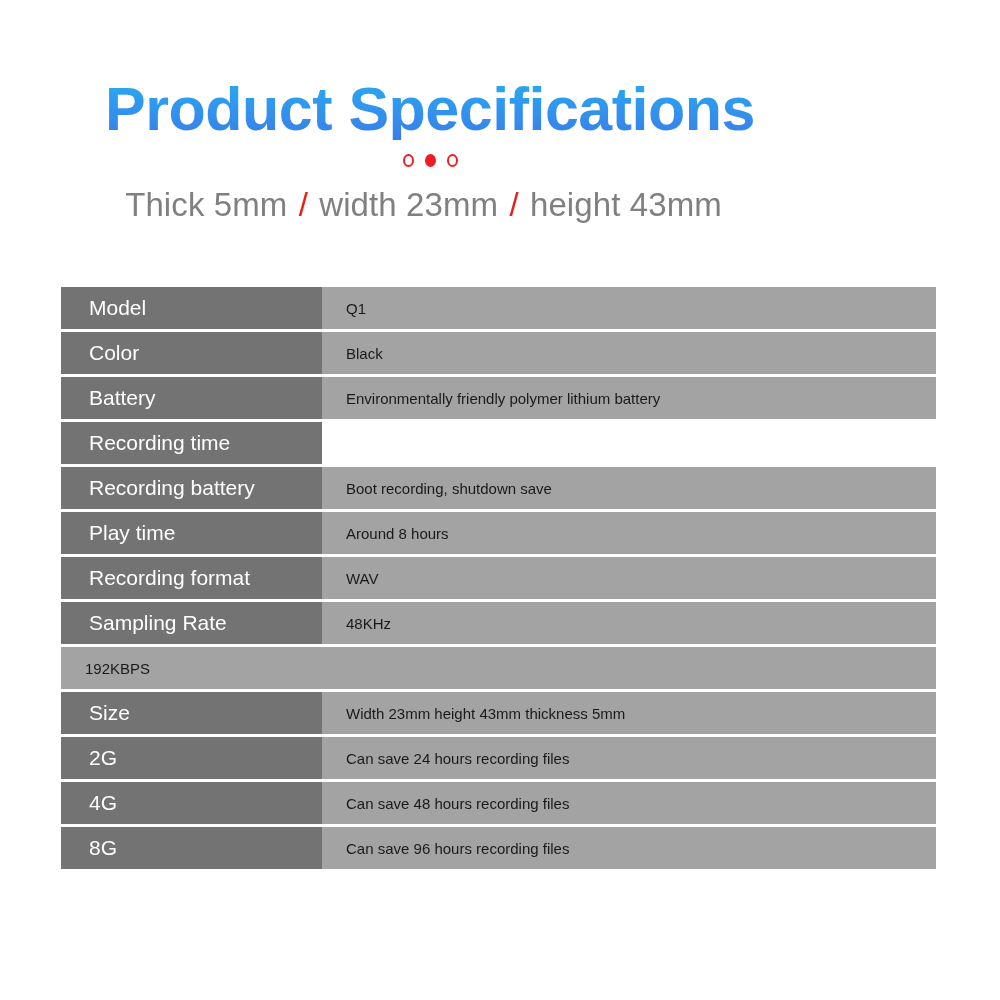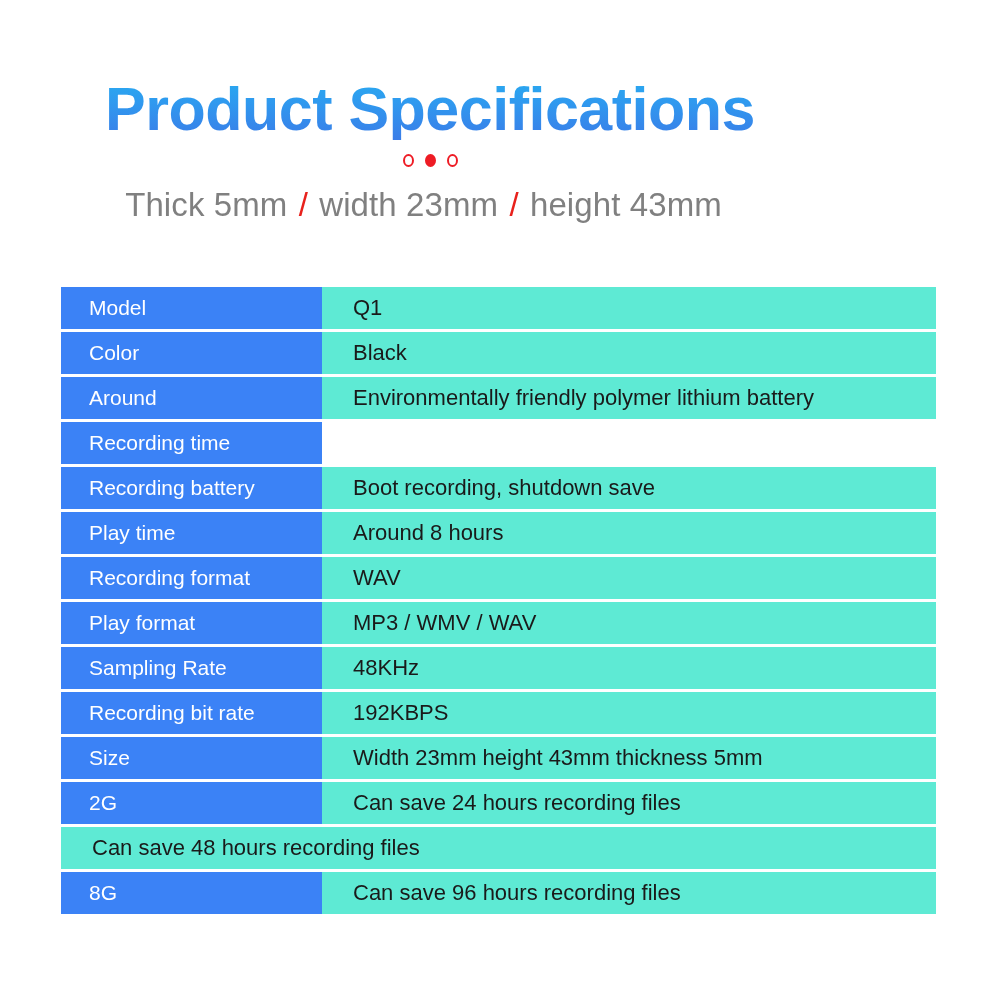--- a/index.html
+++ b/index.html
@@ -88,39 +88,39 @@
     height: 42px;
     margin-bottom: 3px;
   }
   .spec-row:last-child {
     margin-bottom: 8px;
   }
 
   .spec-label {
     width: 261px;
     flex: 0 0 261px;
-    background: #3b82f6;
+    background: #737373;
     color: #ffffff;
     font-size: 21px;
     display: flex;
     align-items: center;
     padding-left: 28px;
     box-sizing: border-box;
     white-space: nowrap;
     overflow: hidden;
   }
 
   .spec-value {
     flex: 1 1 auto;
-    background: #5eead4;
+    background: #a3a3a3;
     color: #1a1a1a;
-    font-size: 22px;
+    font-size: 15px;
     display: flex;
     align-items: center;
-    padding-left: 31px;
+    padding-left: 24px;
     box-sizing: border-box;
     white-space: nowrap;
     overflow: hidden;
   }
 </style>
 </head>
 <body>
 
 <div class="page">
 
@@ -147,59 +147,55 @@
   <div class="spec-table" id="spec-table">
       <div class="spec-row">
         <div class="spec-label">Model</div>
         <div class="spec-value">Q1</div>
       </div>
       <div class="spec-row">
         <div class="spec-label">Color</div>
         <div class="spec-value">Black</div>
       </div>
       <div class="spec-row">
-        <div class="spec-label">Around</div>
+        <div class="spec-label">Battery</div>
         <div class="spec-value">Environmentally friendly polymer lithium battery</div>
       </div>
       <div class="spec-row">
         <div class="spec-label">Recording time</div>
       </div>
       <div class="spec-row">
         <div class="spec-label">Recording battery</div>
         <div class="spec-value">Boot recording, shutdown save</div>
       </div>
       <div class="spec-row">
         <div class="spec-label">Play time</div>
         <div class="spec-value">Around 8 hours</div>
       </div>
       <div class="spec-row">
         <div class="spec-label">Recording format</div>
         <div class="spec-value">WAV</div>
       </div>
       <div class="spec-row">
-        <div class="spec-label">Play format</div>
-        <div class="spec-value">MP3 / WMV / WAV</div>
-      </div>
-      <div class="spec-row">
         <div class="spec-label">Sampling Rate</div>
         <div class="spec-value">48KHz</div>
       </div>
       <div class="spec-row">
-        <div class="spec-label">Recording bit rate</div>
         <div class="spec-value">192KBPS</div>
       </div>
       <div class="spec-row">
         <div class="spec-label">Size</div>
         <div class="spec-value">Width 23mm height 43mm thickness 5mm</div>
       </div>
       <div class="spec-row">
         <div class="spec-label">2G</div>
         <div class="spec-value">Can save 24 hours recording files</div>
       </div>
       <div class="spec-row">
+        <div class="spec-label">4G</div>
         <div class="spec-value">Can save 48 hours recording files</div>
       </div>
       <div class="spec-row">
         <div class="spec-label">8G</div>
         <div class="spec-value">Can save 96 hours recording files</div>
       </div>
     </div>
 
 </div>
 

